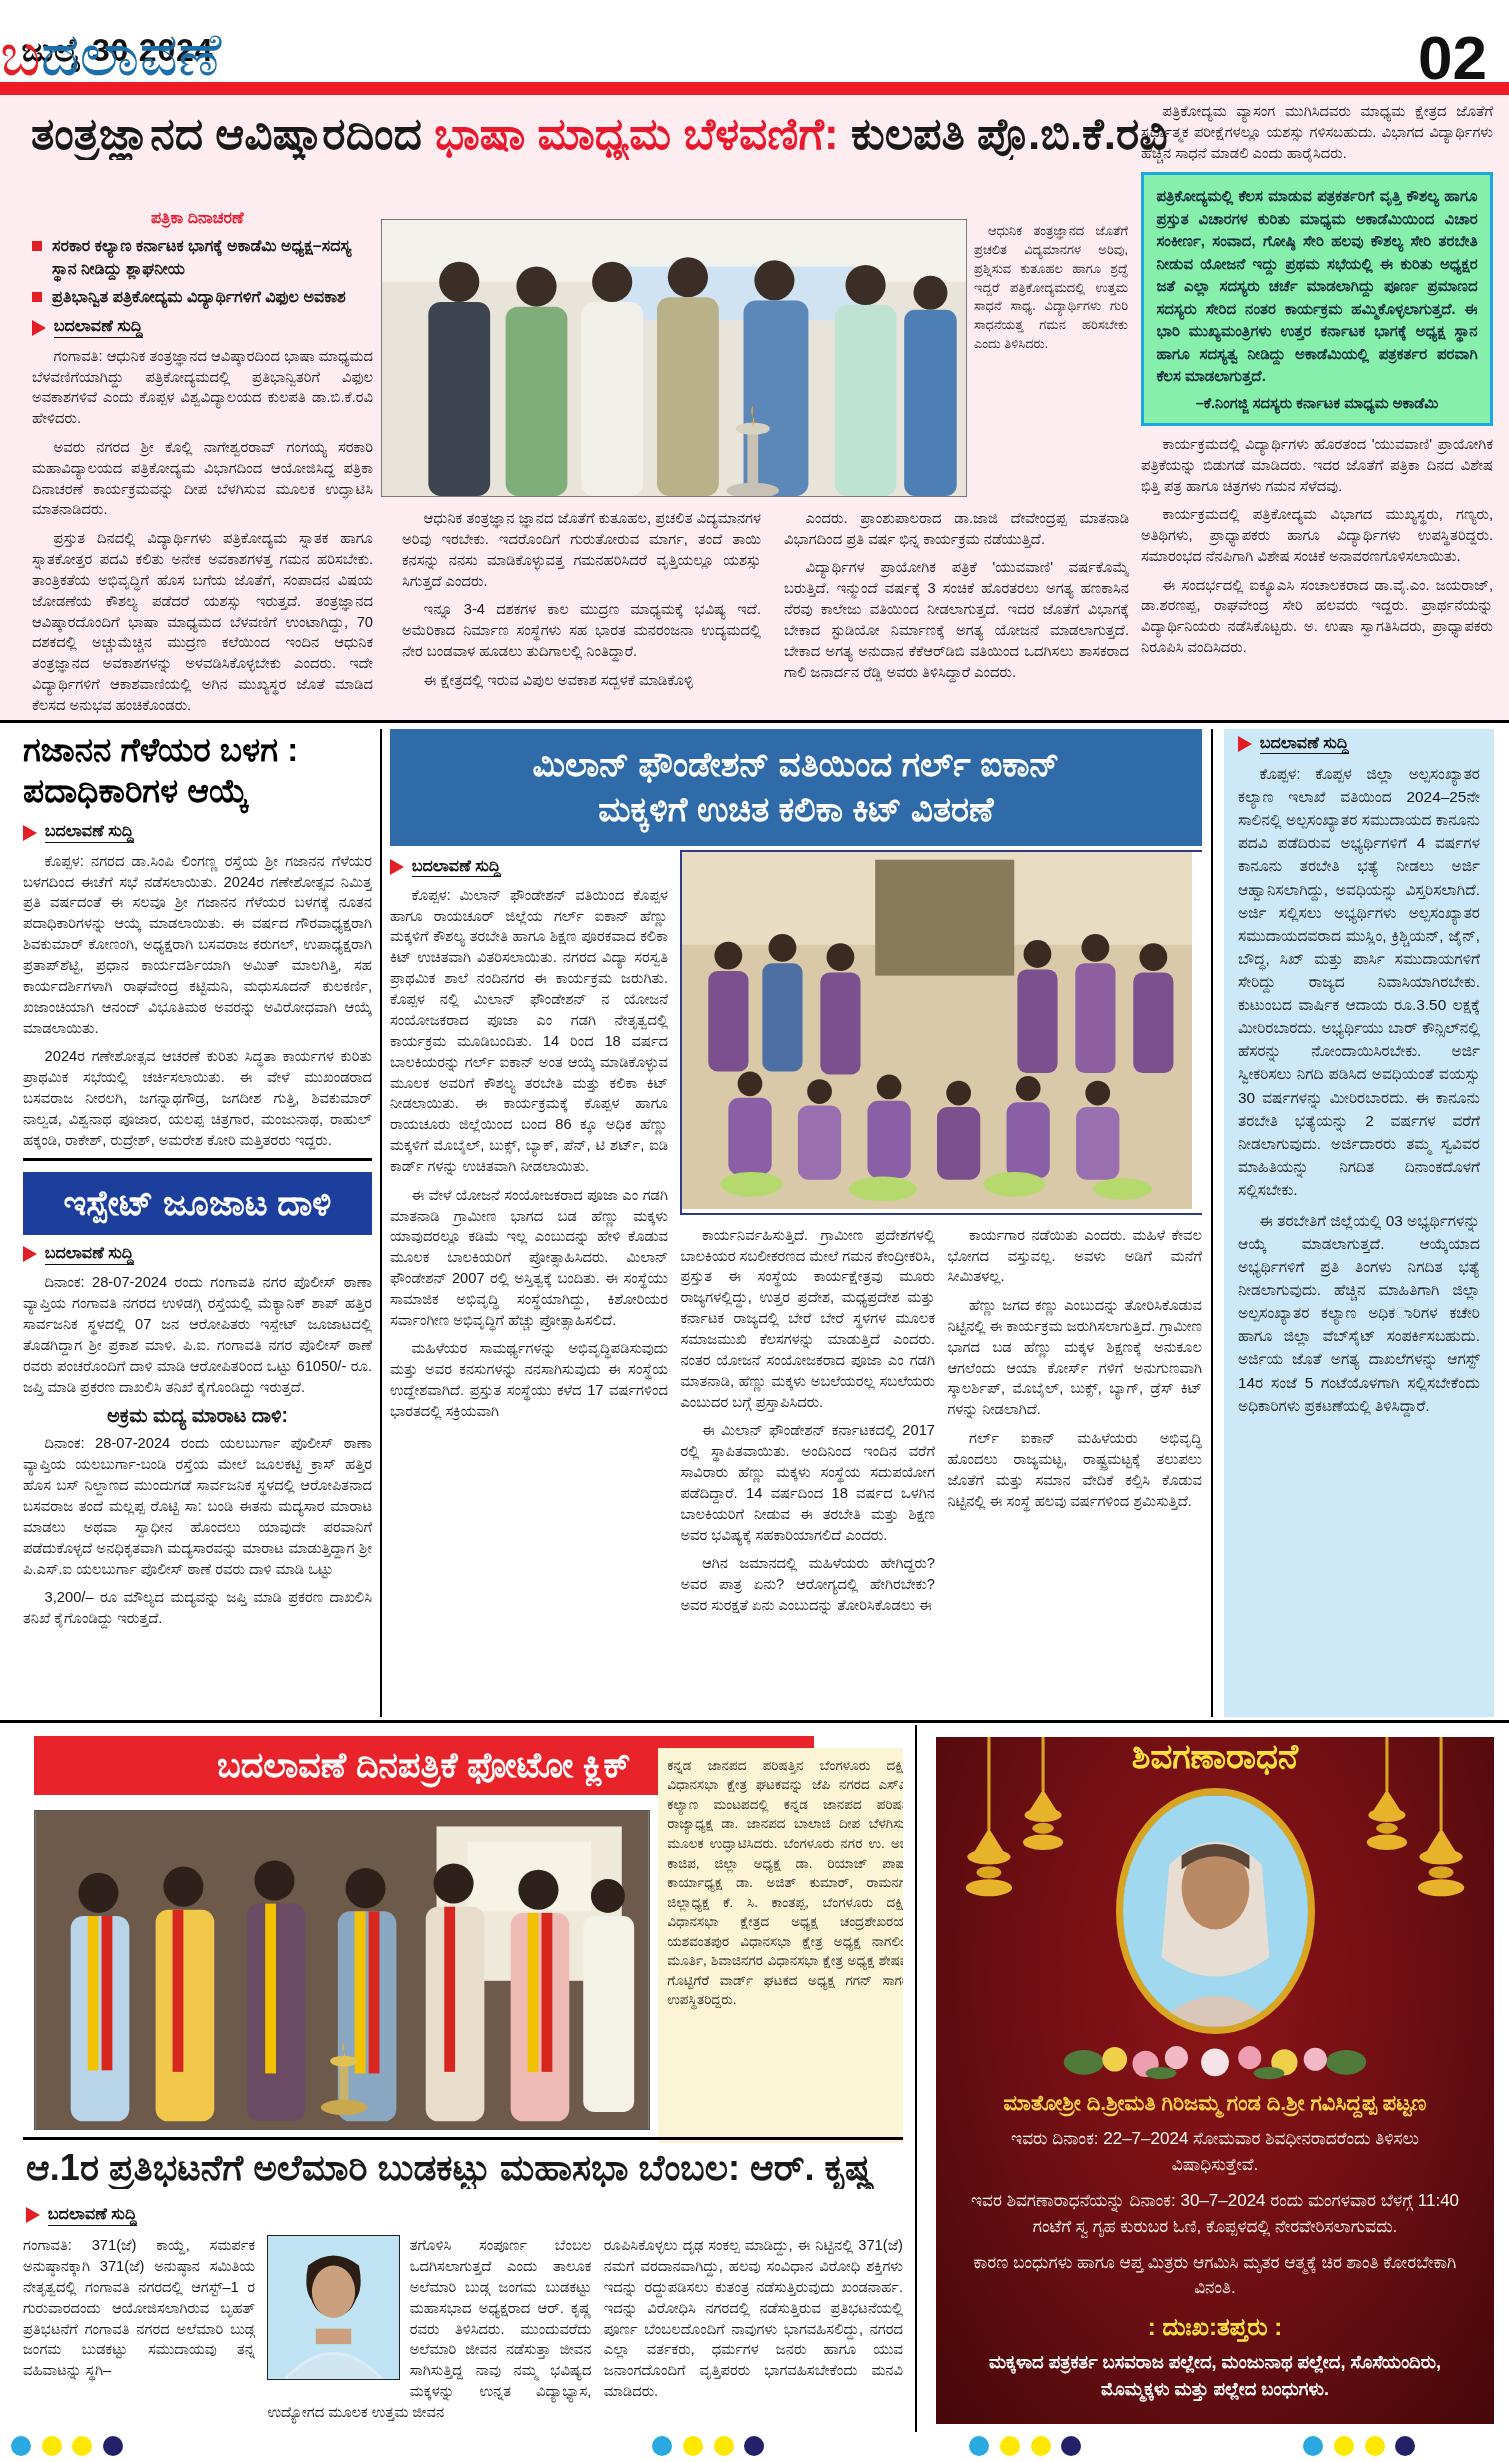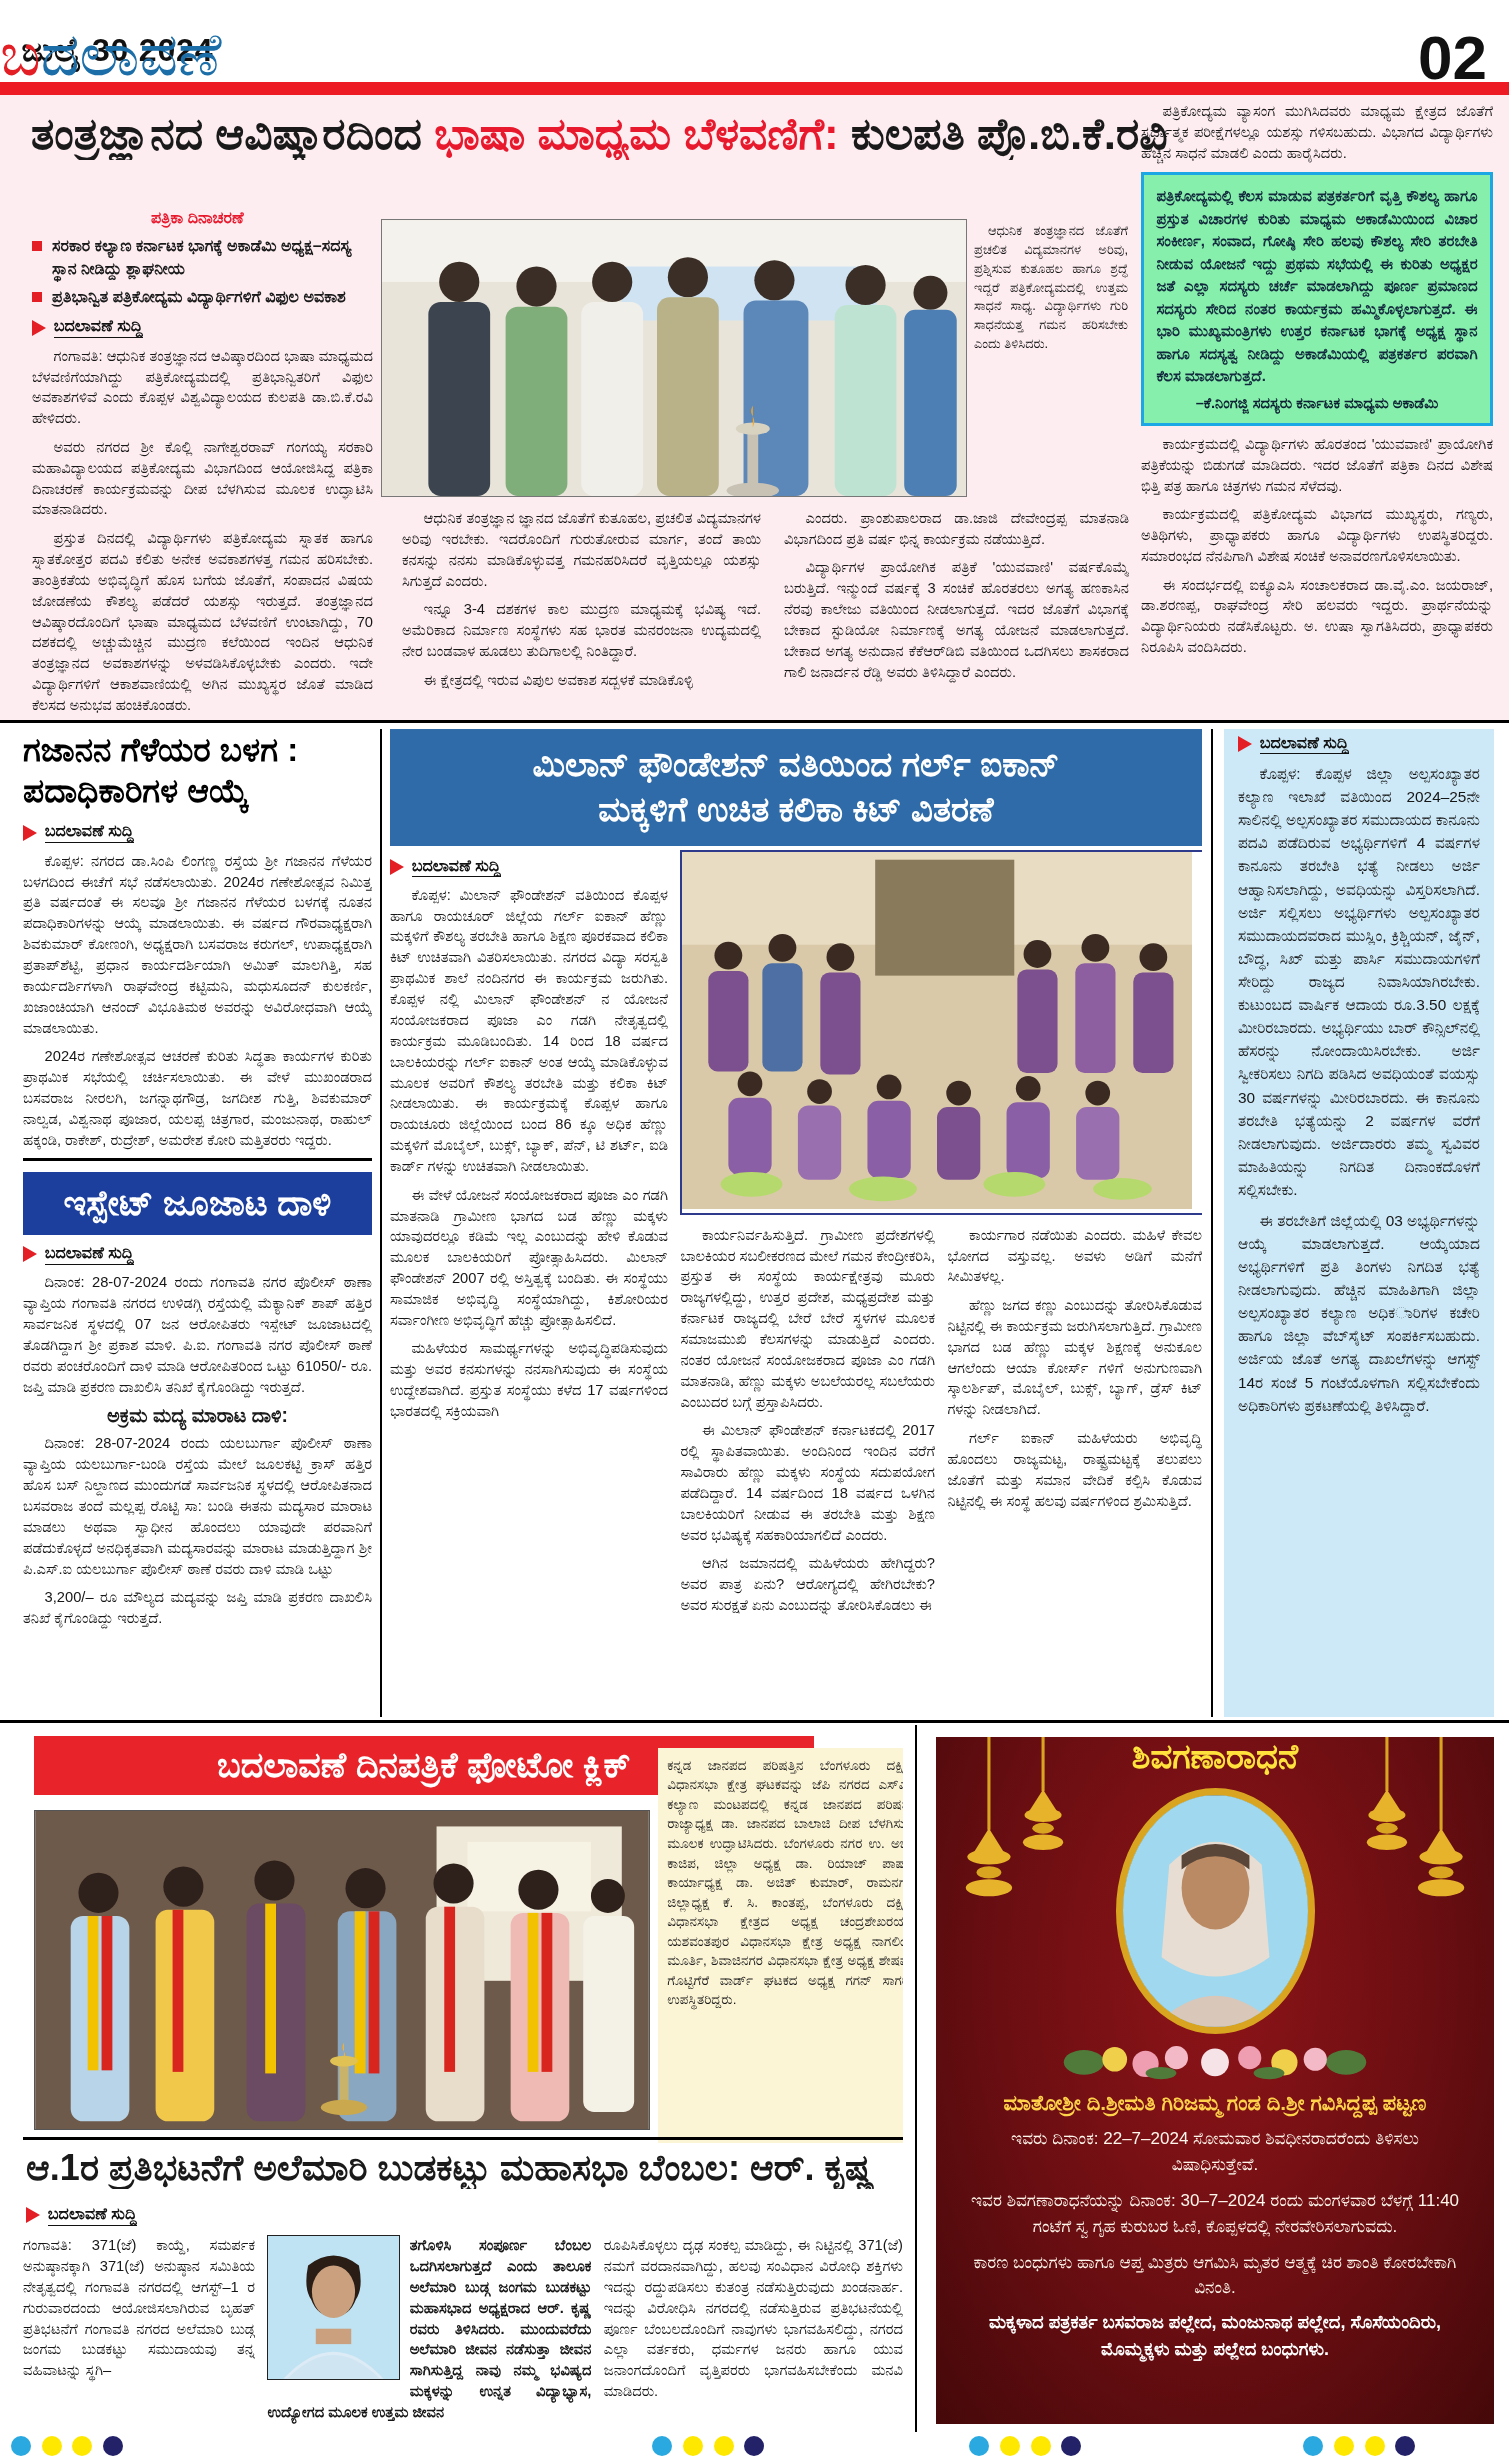--- a/index.html
+++ b/index.html
@@ -59,21 +59,21 @@
   .sec3{position:absolute;top:1725px;left:0;width:1510px;height:710px;overflow:hidden;}
   .s3-left{position:absolute;top:0;left:23px;width:880px;height:710px;overflow:hidden;}
   .red-banner{position:absolute;top:10.8px;left:10.8px;width:780px;background:#e8232a;color:#fff;font-size:35px;font-weight:bold;text-align:center;padding:9.3px 0;}
   .click-photo{position:absolute;top:85px;left:10.8px;width:614px;height:318px;border:1.5px solid #555;overflow:hidden;}
   .caption-box{position:absolute;top:23px;left:635px;width:246px;height:380px;background:#fbf4d5;overflow:hidden;padding:7.7px 9.3px;font-size:13.5px;line-height:1.45;text-align:justify;}
   .s3-rule{position:absolute;top:412px;left:0;width:880px;height:3.1px;background:#000;}
   .s3-head{position:absolute;top:422px;left:3.1px;width:877px;font-size:36px;font-weight:bold;white-space:nowrap;overflow:hidden;}
   .s3-byline{position:absolute;top:480px;left:3.1px;}
   .s3-body{position:absolute;top:510px;left:0;width:880px;height:198px;display:flex;gap:12.4px;overflow:hidden;}
   .s3-body .c1{width:232px;flex:none;overflow:hidden;}
-  .s3-body .c2{width:324px;flex:none;overflow:hidden;font-weight:bold;}
+  .s3-body .c2{width:324px;flex:none;overflow:hidden;}
   .portrait{width:131px;height:143px;border:1.5px solid #222;float:left;margin:0 9.3px 4.6px 0;overflow:hidden;position:relative;background:#bfe3f2;}
   .s3-body .c3{flex:1;overflow:hidden;}
   
   .obit{position:absolute;top:12.4px;left:936px;width:558px;height:687px;overflow:hidden;text-align:center;
         background:radial-gradient(ellipse at 50% 35%, #8e1418 0%, #6a0e12 55%, #450809 100%);}
   .obit-title{font-size:34px;font-weight:bold;color:#ffe33c;}
   .obit-photo{position:relative;margin:10.8px auto 0 auto;width:185px;height:232px;border-radius:50%;
               border:7.7px solid #d9a520;background:#9fd8ef;overflow:hidden;box-shadow:0 0 0 3.1px #8a5a00 inset;}
   .flowers{margin:4.6px auto 0 auto;width:324px;height:42px;}
   .obit-name{margin-top:7.7px;font-size:21px;font-weight:bold;color:#ffd24a;padding:0 20px;}
@@ -486,20 +486,21 @@
           <circle cx="300" cy="30" r="17" fill="#f0d04a"></circle>
           <circle cx="340" cy="26" r="15" fill="#f3b9c6"></circle>
         <ellipse cx="140" cy="44" rx="20" ry="8" fill="#4f7a3a"></ellipse>
           <ellipse cx="280" cy="44" rx="20" ry="8" fill="#4f7a3a"></ellipse>
       </svg>
 
       <div class="obit-name">ಮಾತೋಶ್ರೀ ದಿ.ಶ್ರೀಮತಿ ಗಿರಿಜಮ್ಮ ಗಂಡ ದಿ.ಶ್ರೀ ಗವಿಸಿದ್ದಪ್ಪ ಪಟ್ಟಣ</div>
       <div class="obit-line">ಇವರು ದಿನಾಂಕ: 22–7–2024 ಸೋಮವಾರ ಶಿವಧೀನರಾದರೆಂದು ತಿಳಿಸಲು ವಿಷಾಧಿಸುತ್ತೇವೆ.</div>
       <div class="obit-line">ಇವರ ಶಿವಗಣಾರಾಧನೆಯನ್ನು ದಿನಾಂಕ: 30–7–2024 ರಂದು ಮಂಗಳವಾರ ಬೆಳಗ್ಗೆ 11:40 ಗಂಟೆಗೆ ಸ್ವ ಗೃಹ ಕುರುಬರ ಓಣಿ, ಕೊಪ್ಪಳದಲ್ಲಿ ನೇರವೇರಿಸಲಾಗುವದು.</div>
       <div class="obit-line">ಕಾರಣ ಬಂಧುಗಳು ಹಾಗೂ ಆಪ್ತ ಮಿತ್ರರು ಆಗಮಿಸಿ ಮೃತರ ಆತ್ಮಕ್ಕೆ ಚಿರ ಶಾಂತಿ ಕೋರಬೇಕಾಗಿ ವಿನಂತಿ.</div>
+      <div class="obit-grief">: ದುಃಖ:ತಪ್ತರು :</div>
       <div class="obit-family">ಮಕ್ಕಳಾದ ಪತ್ರಕರ್ತ ಬಸವರಾಜ ಪಲ್ಲೇದ, ಮಂಜುನಾಥ ಪಲ್ಲೇದ, ಸೊಸೆಯಂದಿರು, ಮೊಮ್ಮಕ್ಕಳು ಮತ್ತು ಪಲ್ಲೇದ ಬಂಧುಗಳು.</div>
     </div>
   </div>
 
   <div class="regrow">
     <div class="reggroup" style="left:10.8px;">
         <div class="dot c"></div>
         <div class="dot y"></div>
         <div class="dot y"></div>
         <div class="dot k"></div>

